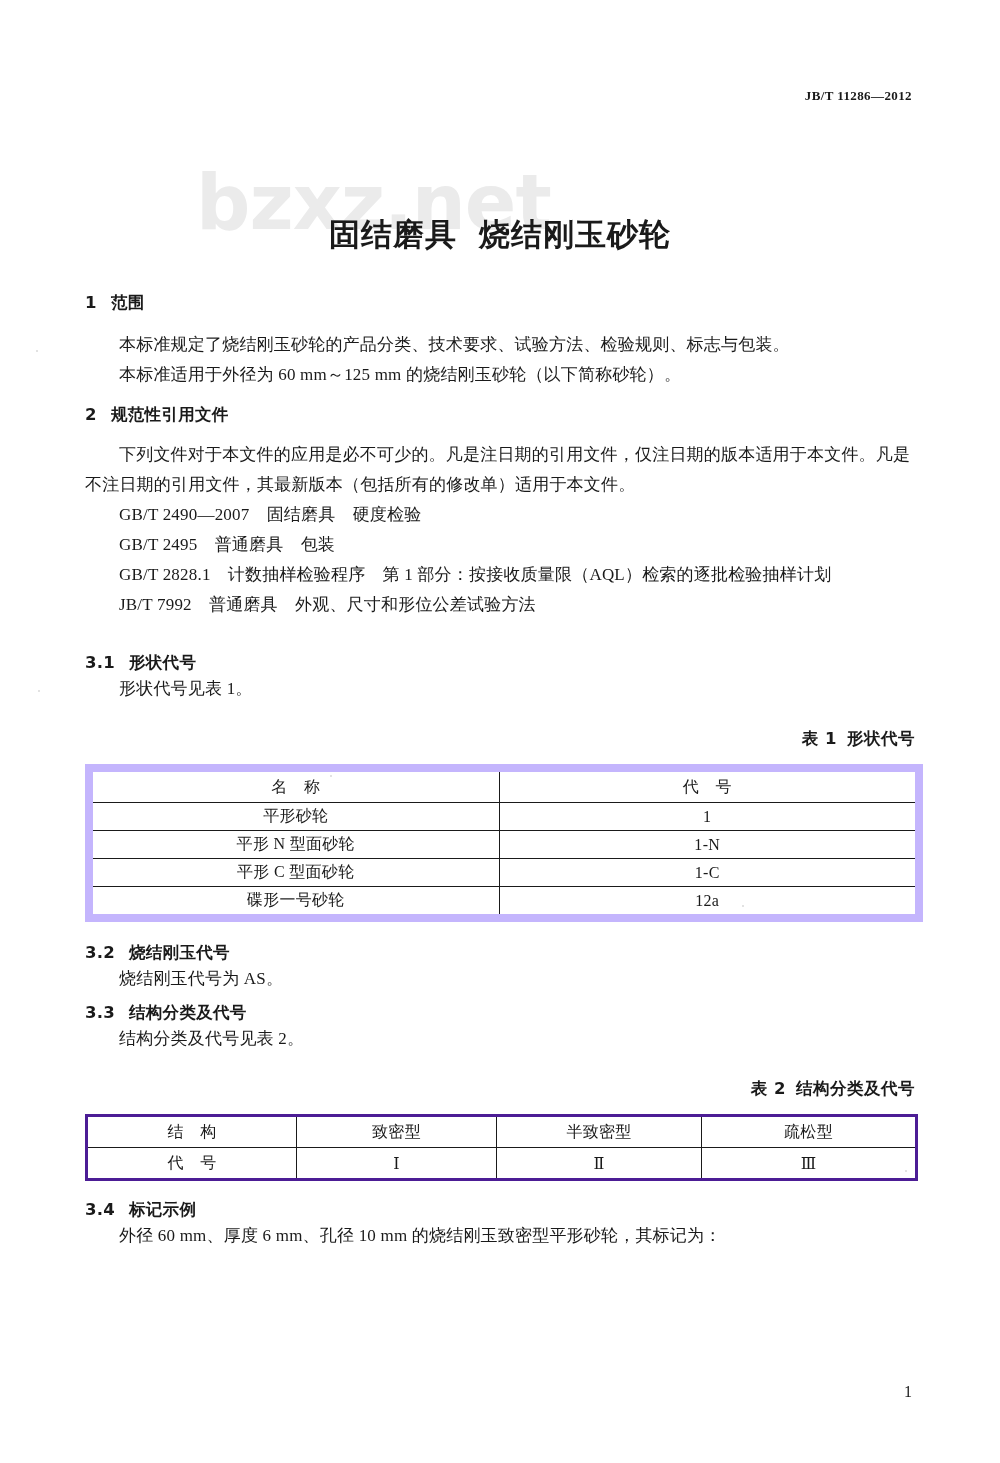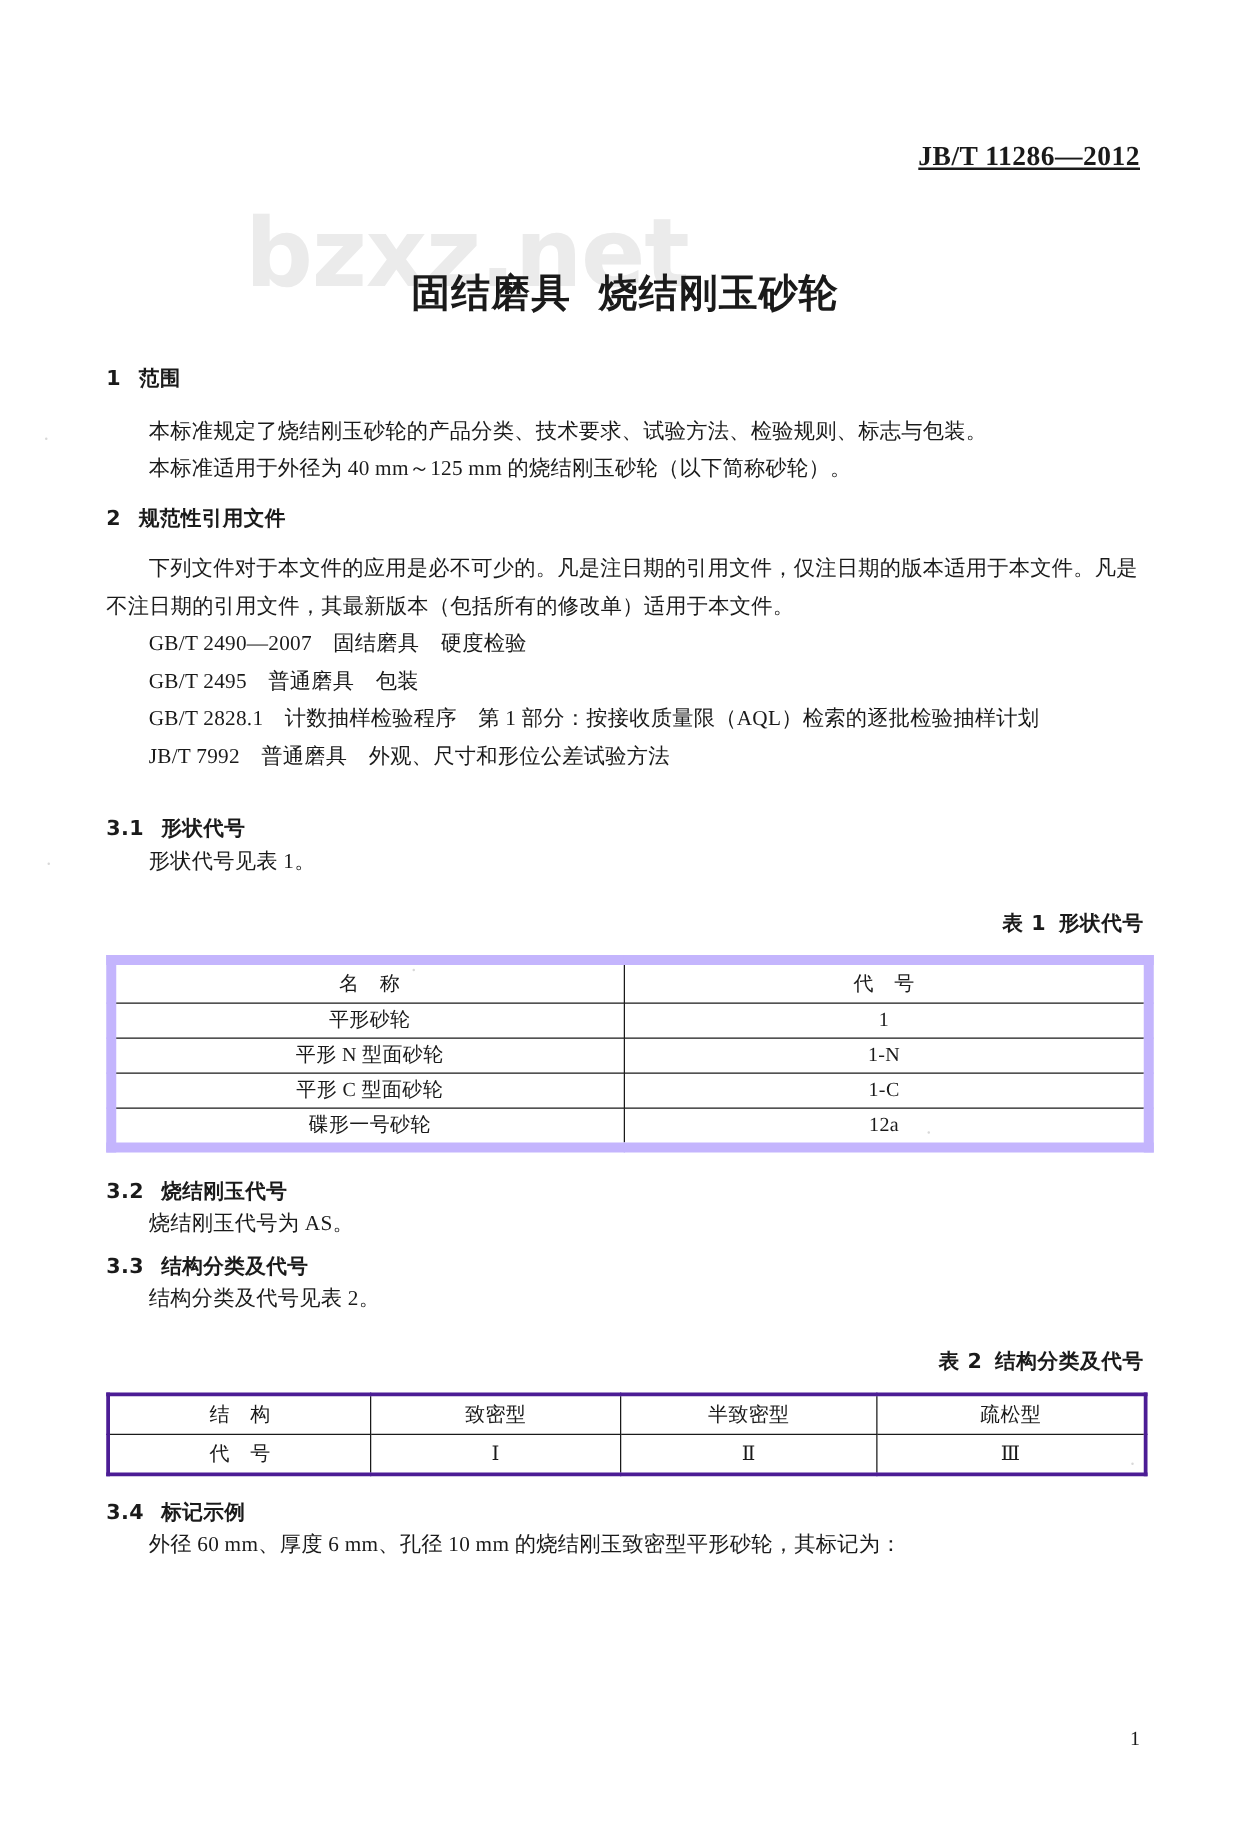--- a/index.html
+++ b/index.html
@@ -16,26 +16,25 @@
     width: 1000px;
     height: 1463px;
     background: #ffffff;
     overflow: hidden;
     box-sizing: border-box;
   }
 
   
   .std-header {
     position: absolute;
-    top: 112px;
+    top: 88px;
     right: 88px;
-    font-size: 22px;
+    font-size: 13px;
     letter-spacing: 0.4px;
     white-space: nowrap;
-    text-decoration: underline;
   }
   .std-header .sn { font-weight: bold; font-family: "Liberation Serif", serif; }
 
   
   .watermark {
     position: absolute;
     left: 196px;
     top: 134px;
     font-family: "DejaVu Sans", sans-serif;
     font-weight: bold;
@@ -159,21 +158,21 @@
     <span>固结磨具</span><span class="gap"></span><span>烧结刚玉砂轮</span>
   </div>
 
   <div class="content">
 
     <h2 class="clause">
       <span class="num">1</span><span>范围</span>
     </h2>
     <div class="sp-16"></div>
     <p class="para">本标准规定了烧结刚玉砂轮的产品分类、技术要求、试验方法、检验规则、标志与包装。</p>
-    <p class="para">本标准适用于外径为 40 mm～125 mm 的烧结刚玉砂轮（以下简称砂轮）。</p>
+    <p class="para">本标准适用于外径为 60 mm～125 mm 的烧结刚玉砂轮（以下简称砂轮）。</p>
 
     <div class="sp-14"></div>
 
     <h2 class="clause">
       <span class="num">2</span><span>规范性引用文件</span>
     </h2>
     <div class="sp-14"></div>
     <p class="para">下列文件对于本文件的应用是必不可少的。凡是注日期的引用文件，仅注日期的版本适用于本文件。凡是不注日期的引用文件，其最新版本（包括所有的修改单）适用于本文件。</p>
     <p class="para hang">GB/T 2490—2007　固结磨具　硬度检验</p>
     <p class="para hang">GB/T 2495　普通磨具　包装</p>

